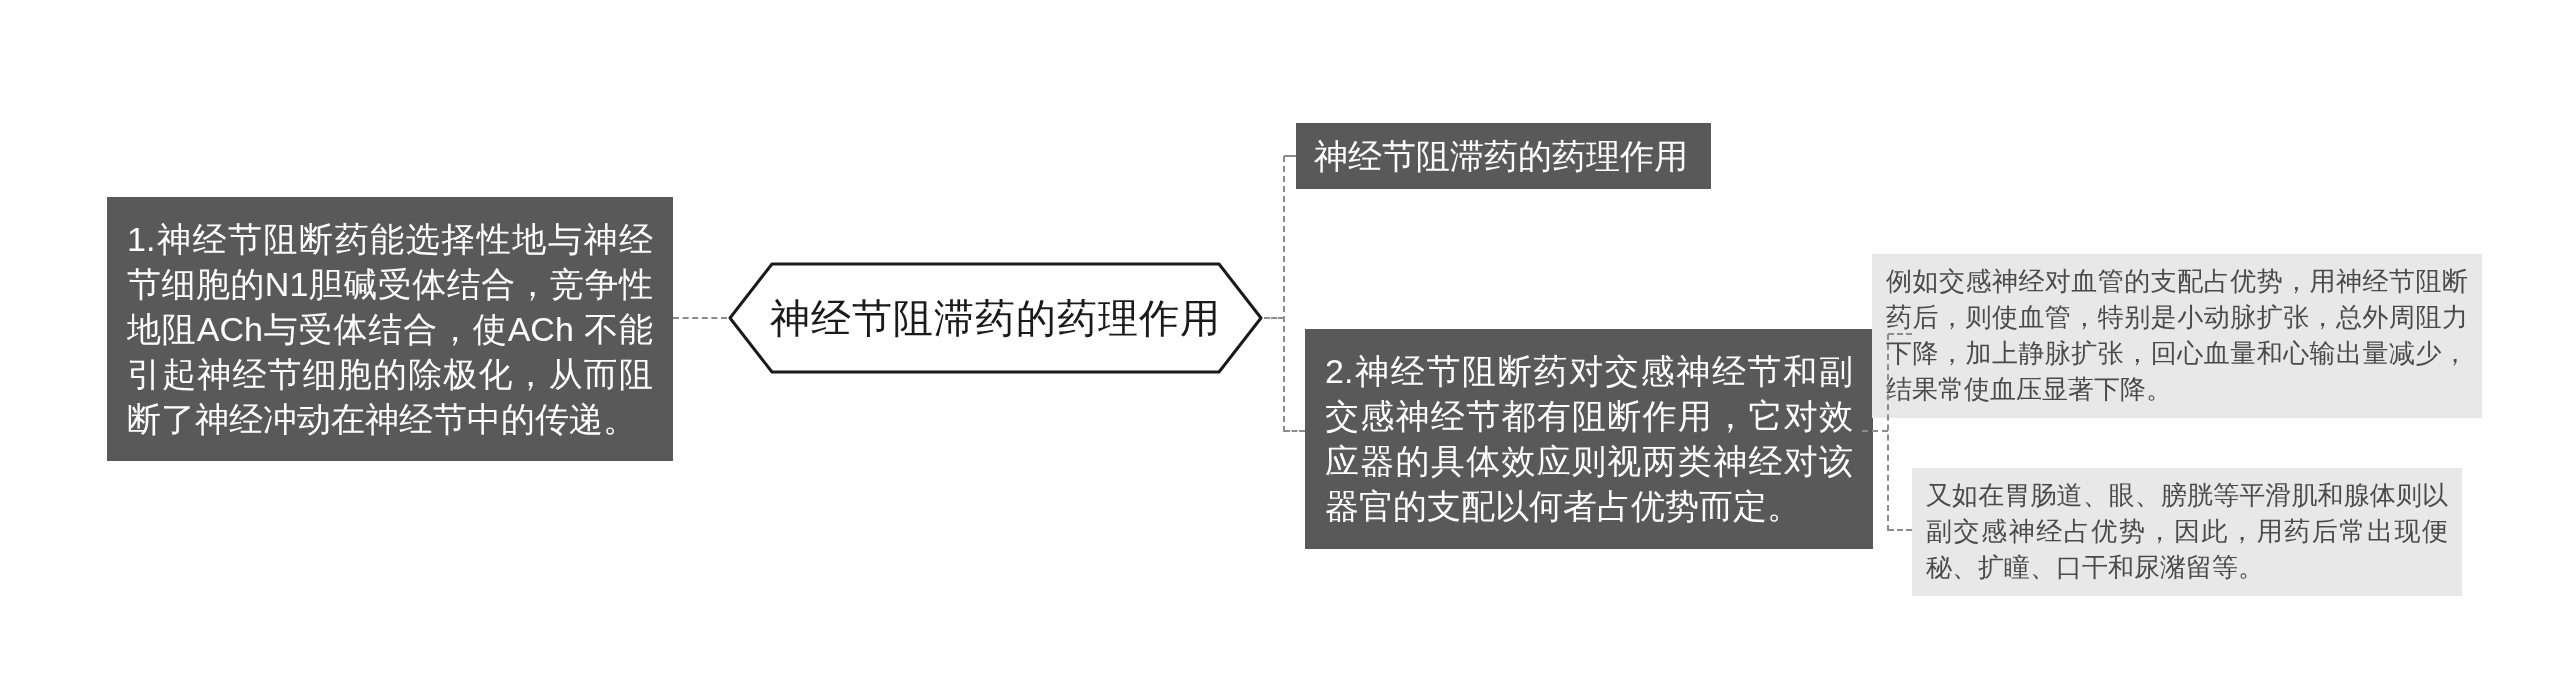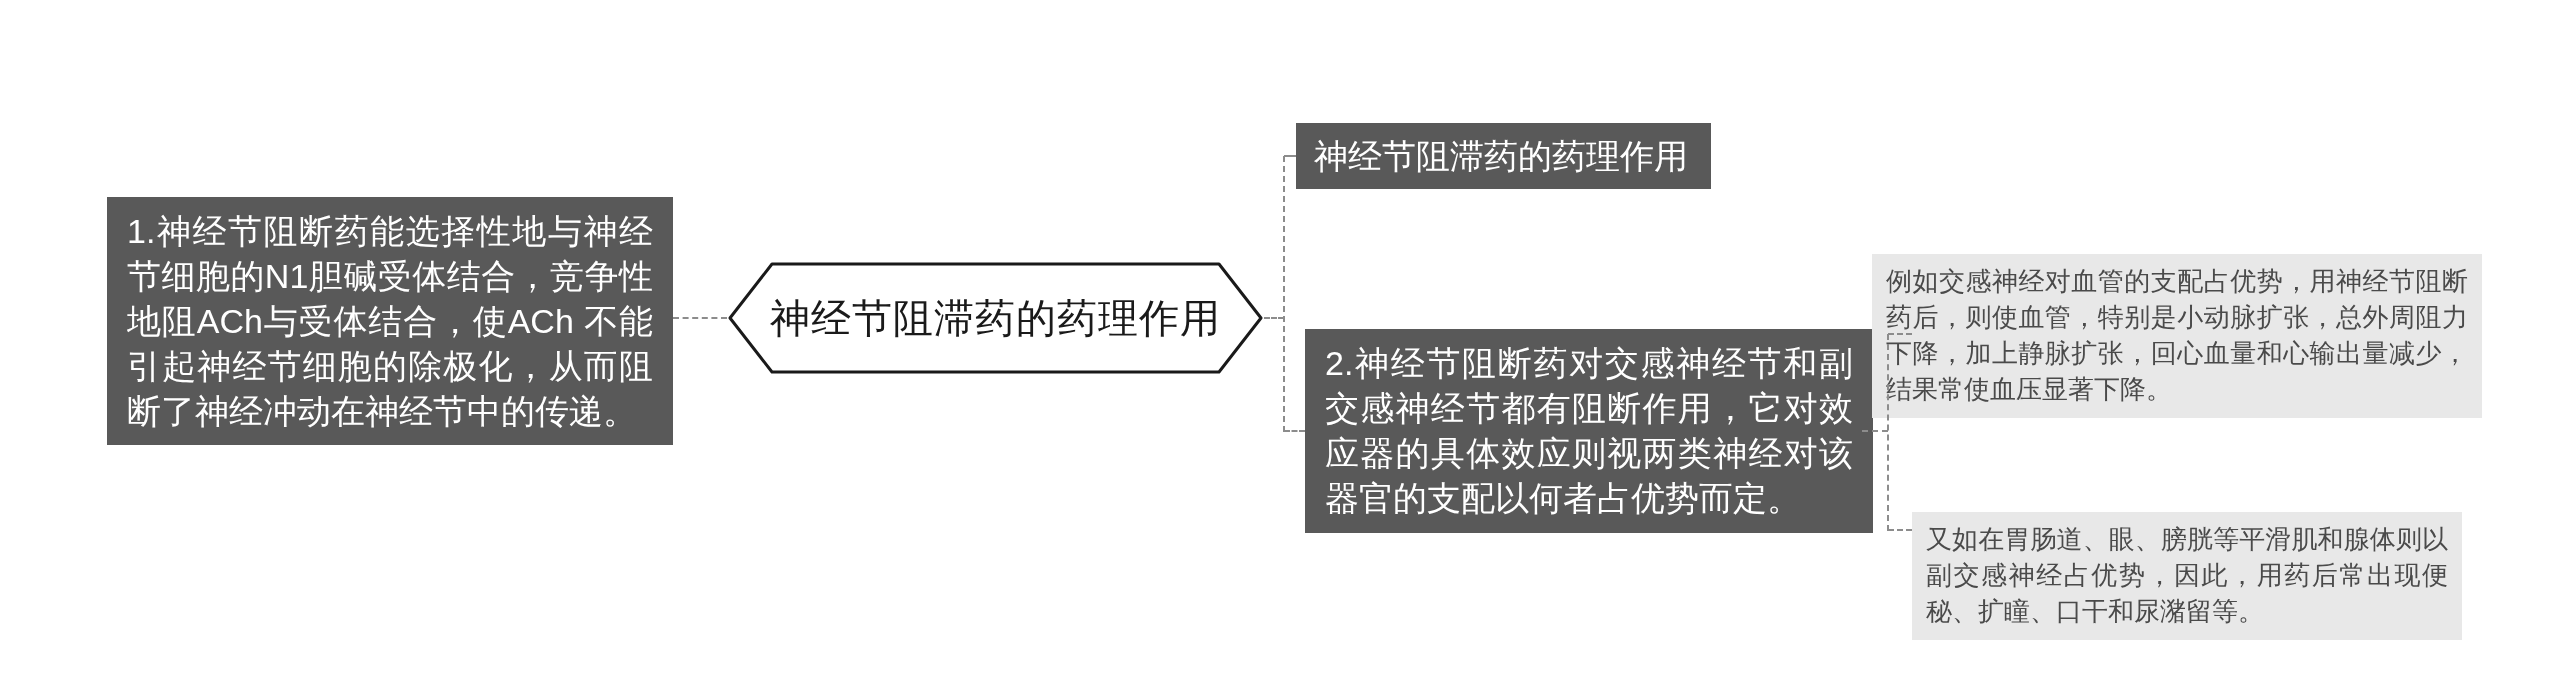--- a/index.html
+++ b/index.html
@@ -12,33 +12,33 @@
     --node-fill:#ffffff;
   }
   *{box-sizing:border-box;}
   html,body{margin:0;padding:0;background:#ffffff;
     font-family:"Liberation Sans","DejaVu Sans",sans-serif;}
   .canvas{position:relative;width:2560px;height:699px;background:#ffffff;overflow:hidden;}
 
   
   .box-dark{
     position:absolute;background:var(--dark-box);color:var(--dark-box-text);
-    font-size:34px;line-height:1.32;text-align:justify;padding:12px 20px;
+    font-size:34px;line-height:1.32;text-align:justify;padding:20px 20px;
   }
   .box-light{
     position:absolute;background:var(--light-box);color:var(--light-box-text);
     font-size:26px;line-height:1.38;text-align:justify;padding:10px 14px;
   }
 
   #left-box{left:107px;top:197px;width:566px;}
   #branch-top-box{left:1296px;top:123px;width:415px;height:66px;
     display:flex;align-items:center;padding:0 18px;text-align:left;}
   #branch-bottom-box{left:1305px;top:329px;width:568px;}
   #detail-top-box{left:1872px;top:254px;width:610px;}
-  #detail-bottom-box{left:1912px;top:468px;width:550px;margin-top:44px;}
+  #detail-bottom-box{left:1912px;top:468px;width:550px;}
 
   
   #central-node{position:absolute;left:727px;top:261px;width:537px;height:114px;}
   #central-node svg{position:absolute;left:0;top:0;width:100%;height:100%;display:block;}
   #central-node polygon{fill:var(--node-fill);stroke:var(--node-border);
     stroke-width:3;stroke-linejoin:round;}
   #central-node .node-label{
     position:absolute;inset:0;display:flex;align-items:center;justify-content:center;
     font-size:40px;color:#1a1a1a;white-space:nowrap;letter-spacing:1px;
   }

